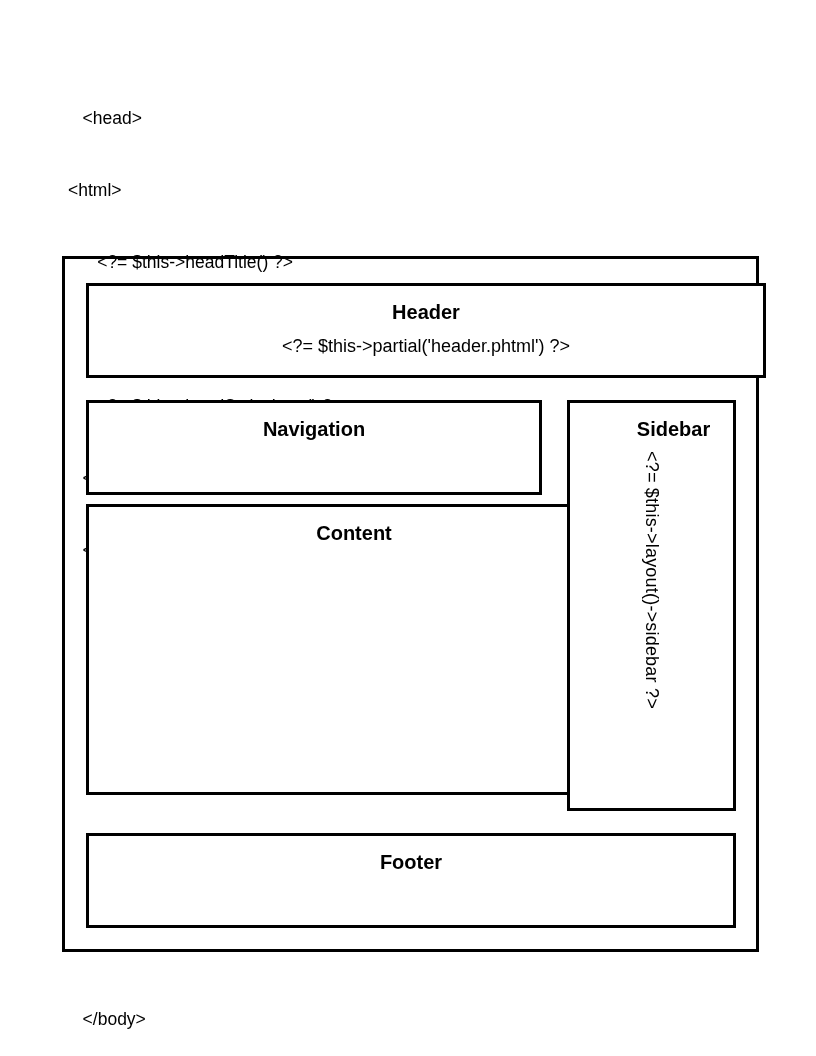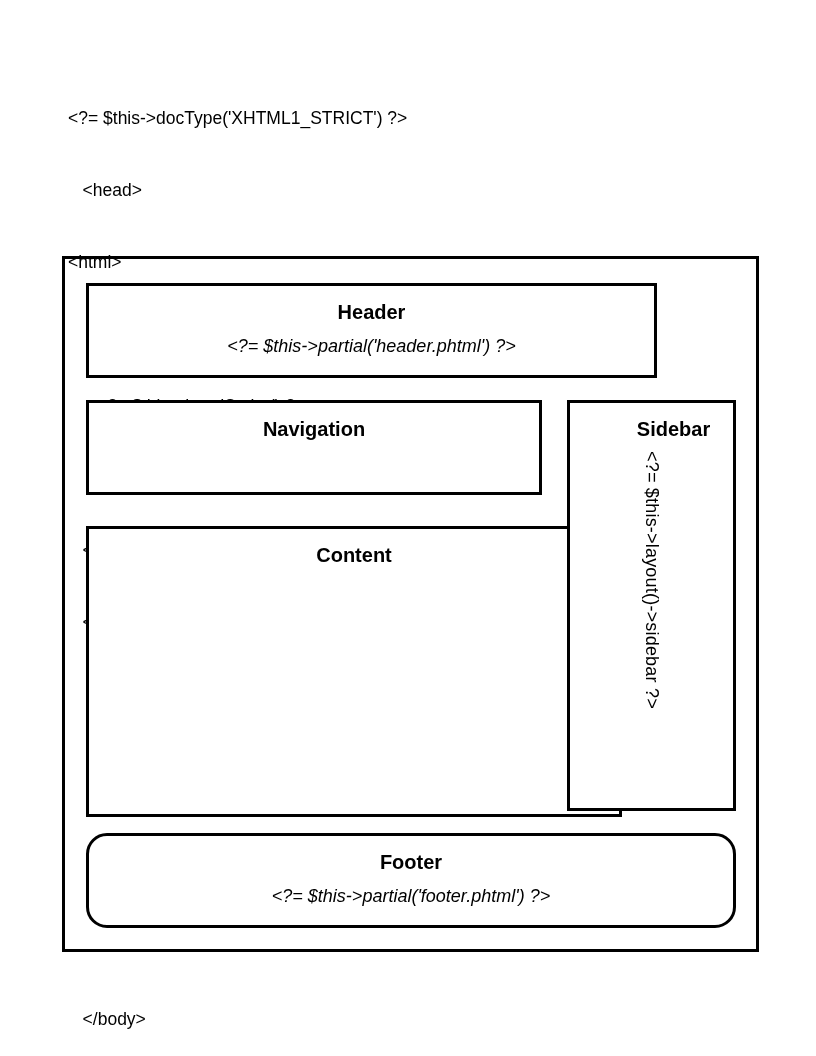--- a/index.html
+++ b/index.html
@@ -54,55 +54,53 @@
     font-size: 20px;
     line-height: 24px;
     margin-top: 14px;
   }
   .region-code {
     text-align: center;
     font-size: 18px;
     line-height: 24px;
     margin-top: 10px;
     white-space: pre;
-    font-style: italic;
   }
 
   
   #region-header {
     left: 21px;
     top: 24px;
-    width: 571px;
+    width: 680px;
     height: 95px;
   }
   #region-navigation {
     left: 21px;
     top: 141px;
     width: 456px;
     height: 95px;
   }
   #region-content {
     left: 21px;
-    top: 267px;
+    top: 245px;
     width: 536px;
     height: 291px;
   }
   #region-sidebar {
     left: 502px;
     top: 141px;
     width: 169px;
     height: 411px;
     padding-left: 44px;
   }
   #region-footer {
     left: 21px;
     top: 574px;
     width: 650px;
     height: 95px;
-    border-radius: 21px;
   }
 
   
   .sidebar-code-wrap {
     position: absolute;
     left: 0;
     right: 0;
     top: 48px;
     bottom: 4px;
     display: flex;
@@ -114,21 +112,20 @@
     white-space: nowrap;
     writing-mode: vertical-rl;
     text-orientation: mixed;
     letter-spacing: 0.2px;
   }
 </style>
 </head>
 <body>
 
 <div id="code-top" class="code-block">
-  <div class="code-line">&lt;?= $this-&gt;docType('XHTML1_STRICT') ?&gt;</div>
   <div class="code-line">   &lt;head&gt;</div>
   <div class="code-line">&lt;html&gt;</div>
   <div class="code-line">      &lt;?= $this-&gt;headTitle() ?&gt;</div>
   <div class="code-line">      &lt;?= $this-&gt;headScript() ?&gt;</div>
   <div class="code-line">      &lt;?= $this-&gt;headStylesheet() ?&gt;</div>
   <div class="code-line">   &lt;/head&gt;</div>
   <div class="code-line">   &lt;body&gt;</div>
 </div>
 
 <div id="page-container">
@@ -148,21 +145,20 @@
 
   <div id="region-sidebar" class="region">
     <div class="region-title">Sidebar</div>
     <div class="sidebar-code-wrap">
       <div class="sidebar-code">&lt;?= $this-&gt;layout()-&gt;sidebar ?&gt;</div>
     </div>
   </div>
 
   <div id="region-footer" class="region">
     <div class="region-title">Footer</div>
-    <div class="region-code">&lt;?= $this-&gt;partial('footer.phtml') ?&gt;</div>
   </div>
 
 </div>
 
 <div id="code-bottom" class="code-block">
   <div class="code-line">   &lt;/body&gt;</div>
   
 </div>
 
 </body></html>

